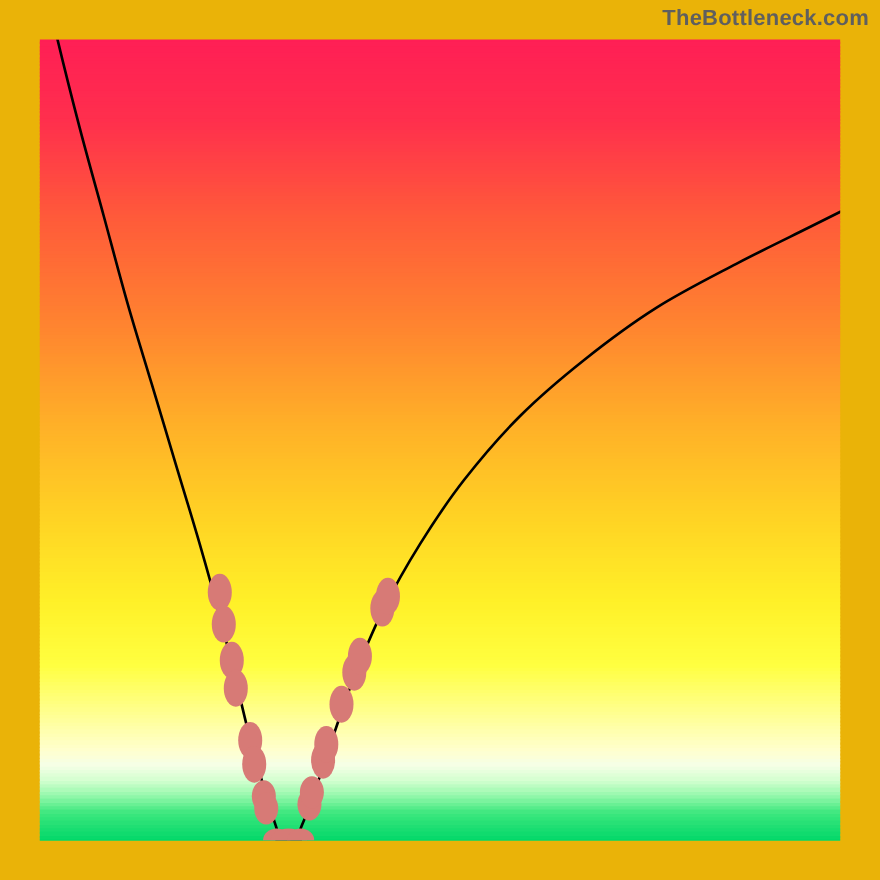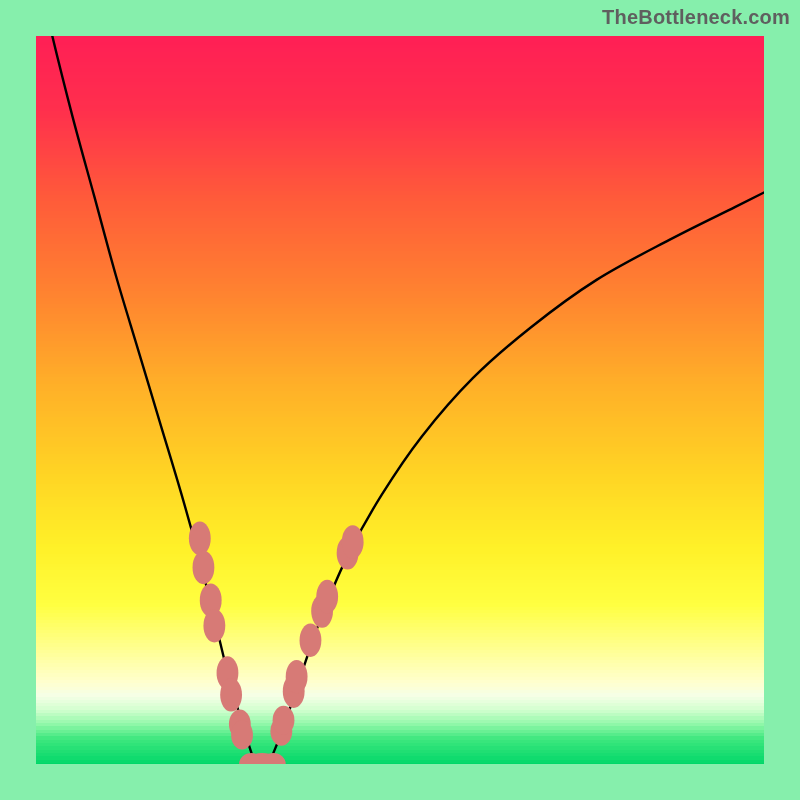--- a/index.html
+++ b/index.html
@@ -10,21 +10,21 @@
     background: #000000;
     overflow: hidden;
     font-family: Arial, Helvetica, sans-serif;
   }
   .frame {
     position: absolute;
     left: 0;
     top: 0;
     width: 800px;
     height: 800px;
-    background: #86efac;
+    background: #eab308;
   }
   .plot {
     position: absolute;
     left: 36px;
     top: 36px;
     width: 728px;
     height: 728px;
     overflow: hidden;
   }
   .gradient {

